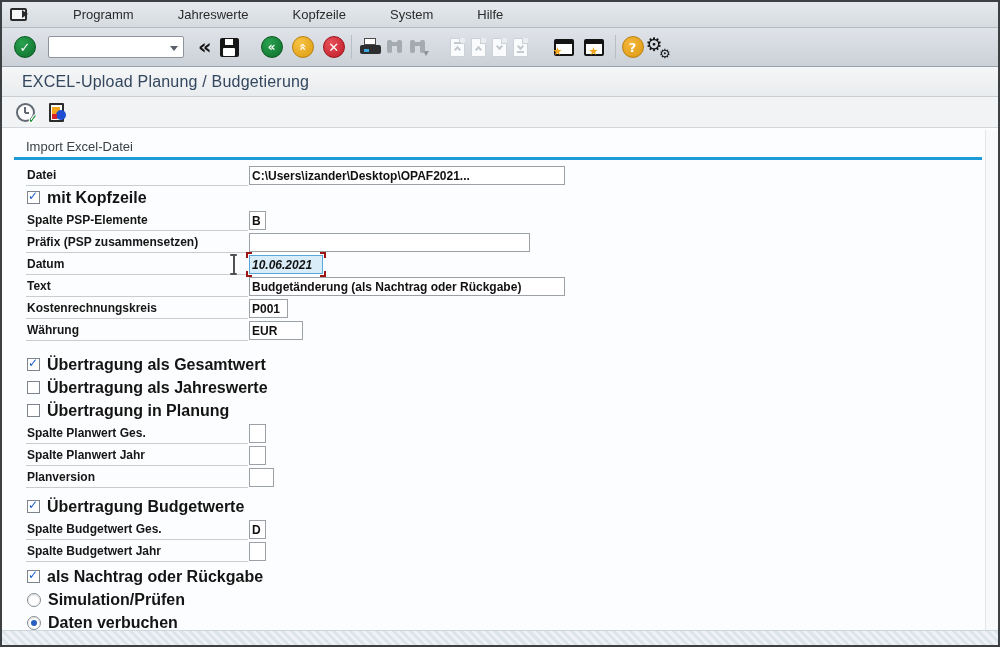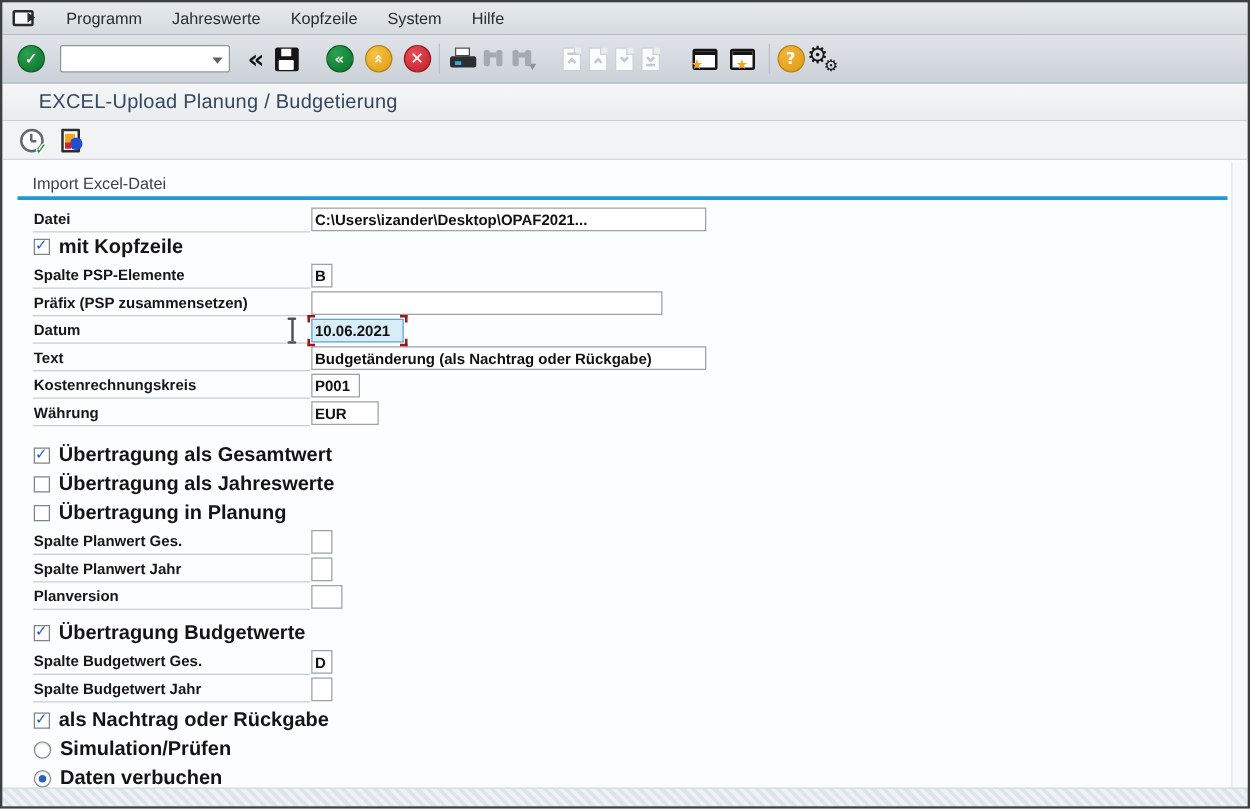--- a/index.html
+++ b/index.html
@@ -2,21 +2,21 @@
 <html><head>
 <meta charset="utf-8">
 <style>
   html,body{margin:0;padding:0;background:#e9e9e9;}
   *{box-sizing:border-box;}
   .window{position:relative;width:1000px;height:647px;border:2px solid #3c4043;background:#fcfdfe;overflow:hidden;
           font-family:"Liberation Sans",sans-serif;}
   
   .menubar{position:absolute;left:0;top:0;right:0;height:26px;
            background:linear-gradient(#e6eaee,#d6dbe0);border-bottom:1px solid #b3bac1;
-           display:flex;align-items:center;padding-left:8px;}
+           display:flex;align-items:center;padding-left:8px;gap:20px;}
   .sysicon{width:17px;height:13px;border:2px solid #2a2a2a;border-radius:2px;background:#f4f6f7;position:relative;margin-right:14px;}
   .sysicon::after{content:"";position:absolute;right:-3px;top:0px;width:0;height:0;
                   border-top:4px solid transparent;border-bottom:4px solid transparent;border-left:6px solid #2a2a2a;}
   .menu-item{font-size:13px;color:#2b2b2b;padding:3px 12px;cursor:default;}
   
   .toolbar{position:absolute;left:0;top:26px;right:0;height:39px;
            background:linear-gradient(#e0e4e9,#cbd1d8);border-bottom:1px solid #98a1ab;
            display:flex;align-items:center;padding-left:12px;}
   .tb-gap{width:9px;} .tb-gap-l{width:18px;}
   .sep{width:1px;height:24px;background:#b7bec5;margin:0 6px;}
@@ -53,21 +53,21 @@
   .sess{width:20px;height:17px;border:2px solid #141414;border-radius:2px;position:relative;background:#fff;margin:0 5px;}
   .sess::before{content:"";position:absolute;top:0;left:0;right:0;height:3px;background:#141414;}
   .sess .star{position:absolute;left:-3px;bottom:-4px;font:11px "DejaVu Sans",sans-serif;color:#f2a41b;}
   .sess.alt .star{left:3px;}
   .gears{position:relative;width:24px;height:22px;color:#141414;margin-left:2px;}
   .gears .g1{position:absolute;left:0;top:-3px;font:19px "DejaVu Sans",sans-serif;}
   .gears .g2{position:absolute;right:-1px;bottom:-3px;font:13px "DejaVu Sans",sans-serif;}
   
   .titlebar{position:absolute;left:0;top:65px;right:0;height:30px;
             background:linear-gradient(#f5f6f7,#e9ecee);border-bottom:1px solid #c9ced3;
-            display:flex;align-items:center;padding-left:29px;}
+            display:flex;align-items:center;padding-left:20px;}
   .title{font-size:16px;color:#33475f;letter-spacing:.2px;}
   
   .apptoolbar{position:absolute;left:0;top:95px;right:0;height:31px;background:#f1f3f5;
               border-bottom:1px solid #d3d7db;display:flex;align-items:center;padding-left:14px;gap:14px;}
   .exec{width:19px;height:19px;border:2px solid #626972;border-radius:50%;position:relative;background:#fdfdfd;}
   .exec::before{content:"";position:absolute;left:6px;top:2px;width:2px;height:6px;background:#626972;}
   .exec::after{content:"";position:absolute;left:7px;top:7px;width:4px;height:2px;background:#626972;}
   .exec .chk{position:absolute;right:-5px;bottom:-6px;font:bold 12px "DejaVu Sans",sans-serif;color:#0f8f26;
              text-shadow:1px 1px 0 #fff,-1px -1px 0 #fff,1px -1px 0 #fff,-1px 1px 0 #fff;}
   .cpage{width:15px;height:19px;border:2px solid #2c2c2c;border-radius:1px;background:#fff;position:relative;}
@@ -78,21 +78,21 @@
   .content{position:absolute;left:0;top:126px;right:0;bottom:15px;background:#fcfdfe;}
   .rscroll{position:absolute;top:2px;right:0;width:13px;bottom:0;background:#f7f9fa;border-left:1px solid #e2e6e9;}
   .section-title{margin:11px 0 0 24px;font-size:13px;color:#3c4145;}
   .rule{height:3px;margin:3px 16px 4px 12px;}
   .form-body{padding-left:24px;}
   .text-row{height:22px;display:flex;align-items:flex-end;}
   .flabel{flex:0 0 222px;font-weight:bold;font-size:12px;color:#161616;border-bottom:1px solid #c9cdd0;
           padding:3px 0 3px 1px;height:21px;}
   .finput{margin:0 0 1px 1px;height:19px;border:1px solid #9ba1a7;background:#fff;
           font:bold 12px "Liberation Sans",sans-serif;color:#111;padding:0 2px;outline:0;}
-  .w-long{width:316px;} .w-med{width:281px;} .w-date{width:74px;} .w-krk{width:39px;}
+  .w-long{width:316px;} .w-med{width:281px;} .w-date{width:74px;font-style:italic;} .w-krk{width:39px;}
   .w-cur{width:54px;} .w-tiny{width:17px;} .w-pv{width:25px;}
   .cb-row{height:23px;display:flex;align-items:center;padding-left:1px;}
   .cb{width:13px;height:13px;border:1px solid #7d848b;background:#fff;position:relative;flex:0 0 auto;}
   .cb.checked::after{content:"✓";position:absolute;left:0px;top:-3px;font:bold 12px "DejaVu Sans",sans-serif;color:#1559c9;}
   .rb{width:14px;height:14px;border:1px solid #868d93;border-radius:50%;background:#fff;position:relative;
       box-shadow:inset 0 1px 2px rgba(0,0,0,.15);flex:0 0 auto;}
   .rb.selected::after{content:"";position:absolute;left:3px;top:3px;width:6px;height:6px;border-radius:50%;background:#2a5fc0;}
   .cblabel{font-weight:bold;font-size:16px;color:#141414;margin-left:7px;}
   .mt12{margin-top:12px;} .mt7{margin-top:7px;} .mt3{margin-top:3px;}
   

